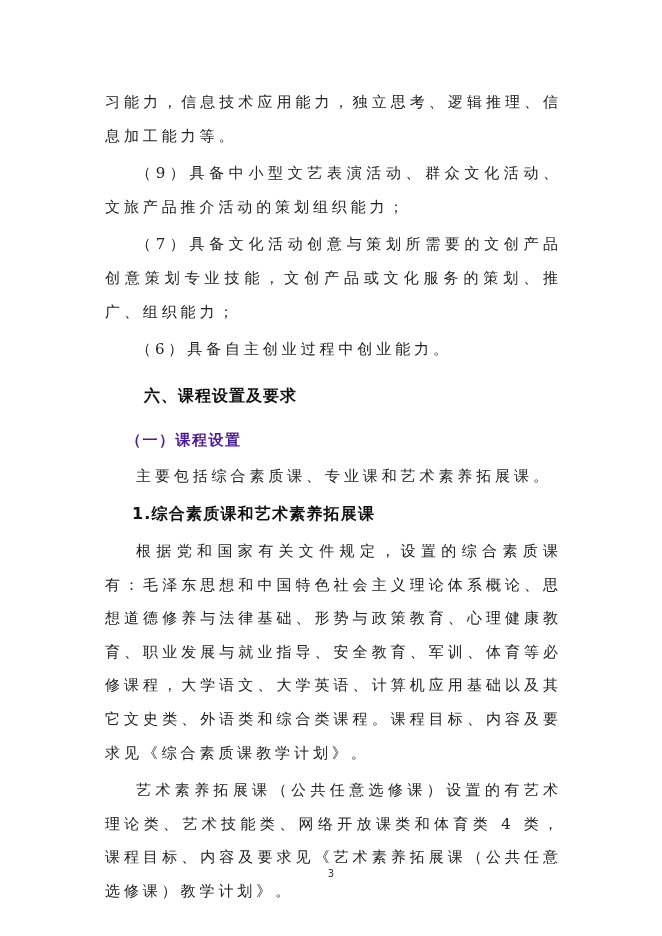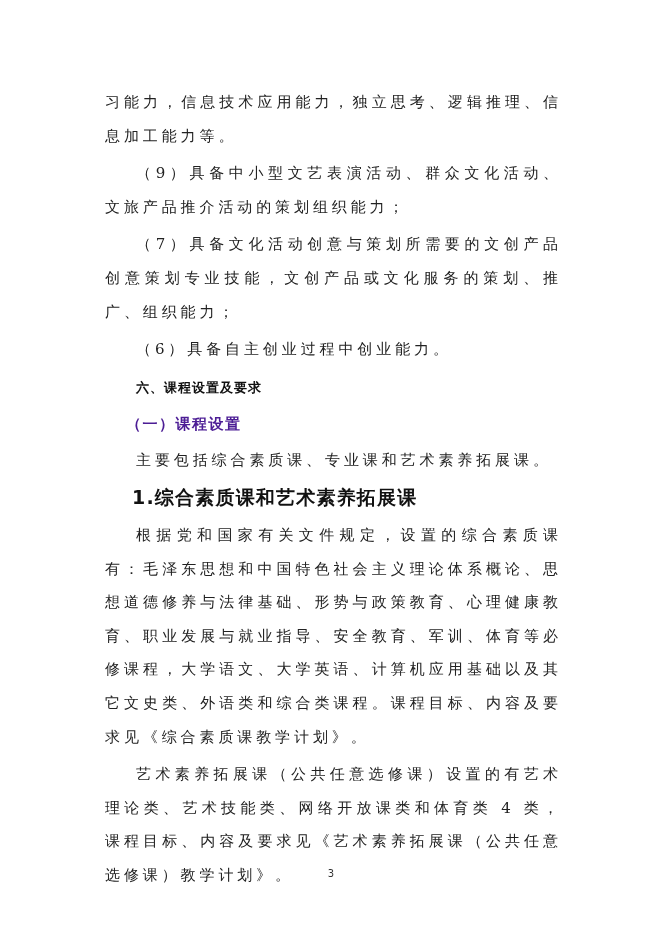--- a/index.html
+++ b/index.html
@@ -29,41 +29,41 @@
       text-align-last: left;
       margin: 4px;
       word-break: break-all;
     }
     .indent {
       text-indent: 31px;
     }
     .h1 {
       font-family: "DejaVu Sans", "Liberation Sans", sans-serif;
       font-weight: bold;
-      font-size: 13px;
+      font-size: 16px;
       letter-spacing: 1px;
       color: #111111;
       line-height: 33px;
-      margin: 4px;
+      margin: 12px;
       padding-left: 31px;
     }
     .h2 {
       font-family: "DejaVu Sans", "Liberation Sans", sans-serif;
       font-weight: bold;
       font-size: 15px;
       letter-spacing: 1.5px;
       color: #4c1d95;
       line-height: 32px;
       margin: 0;
       padding-left: 25px;
     }
     .h3 {
       font-family: "DejaVu Sans", "Liberation Sans", sans-serif;
       font-weight: bold;
-      font-size: 19px;
+      font-size: 16px;
       letter-spacing: 1.2px;
       color: #111111;
       line-height: 33.6px;
       margin: 0;
       padding-left: 31px;
     }
     .page-number {
       position: absolute;
       left: 0;
       width: 662px;

